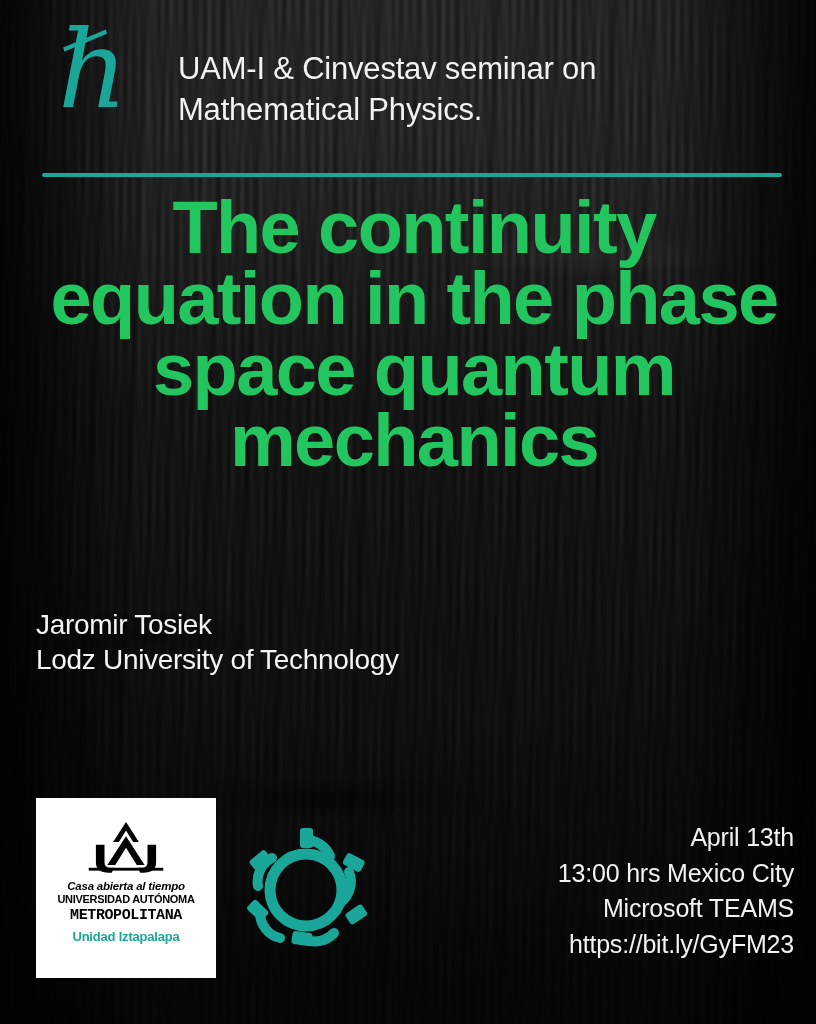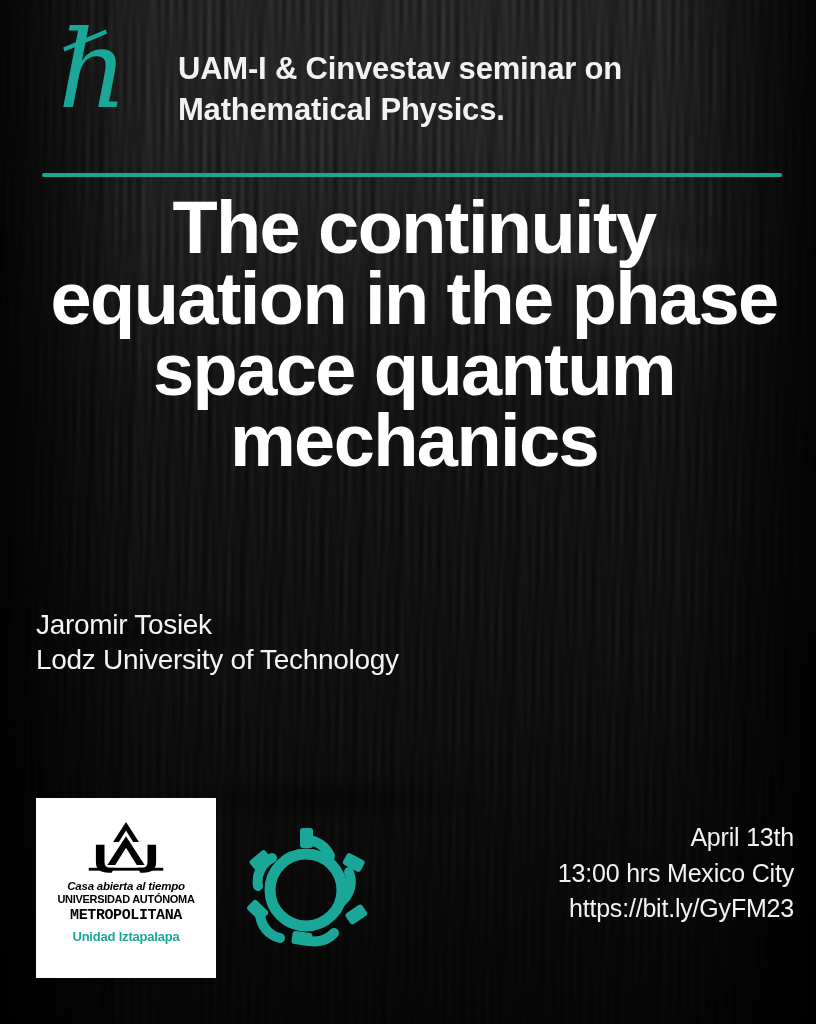--- a/index.html
+++ b/index.html
@@ -74,21 +74,21 @@
     color: #1aa79a;
     font-weight: 400;
   }
   .seminar-title {
     position: absolute;
     left: 178px;
     top: 48px;
     width: 600px;
     font-size: 31px;
     line-height: 1.33;
-    font-weight: 700;
+    font-weight: 400;
     letter-spacing: -0.2px;
     color: #f2f2f2;
   }
   .rule {
     position: absolute;
     left: 42px;
     top: 173px;
     width: 740px;
     height: 4px;
     background: #1aa79a;
@@ -98,21 +98,21 @@
   
   .talk-title {
     position: absolute;
     left: 34px;
     top: 192px;
     width: 760px;
     font-size: 74px;
     line-height: 0.96;
     font-weight: 700;
     letter-spacing: -1.6px;
-    color: #ffffff;
+    color: #22c55e;
     text-align: center;
   }
 
   
   .speaker {
     position: absolute;
     left: 36px;
     top: 608px;
     width: 700px;
     font-size: 28px;
@@ -236,17 +236,18 @@
         <rect x="110" y="88" width="20" height="13" rx="3" transform="rotate(-34 120 94)"></rect>
         <rect x="56" y="112" width="20" height="13" rx="3" transform="rotate(8 66 118)"></rect>
         <rect x="12" y="84" width="20" height="13" rx="3" transform="rotate(44 22 90)"></rect>
         <rect x="14" y="34" width="20" height="13" rx="3" transform="rotate(-40 24 40)"></rect>
       </g>
     </svg>
 
     <div class="details">
       <div>April 13th</div>
       <div>13:00 hrs Mexico City</div>
+      <div>Microsoft TEAMS</div>
       <div>https://bit.ly/GyFM23</div>
     </div>
 
   </div>
 </div>
 
 </body></html>

